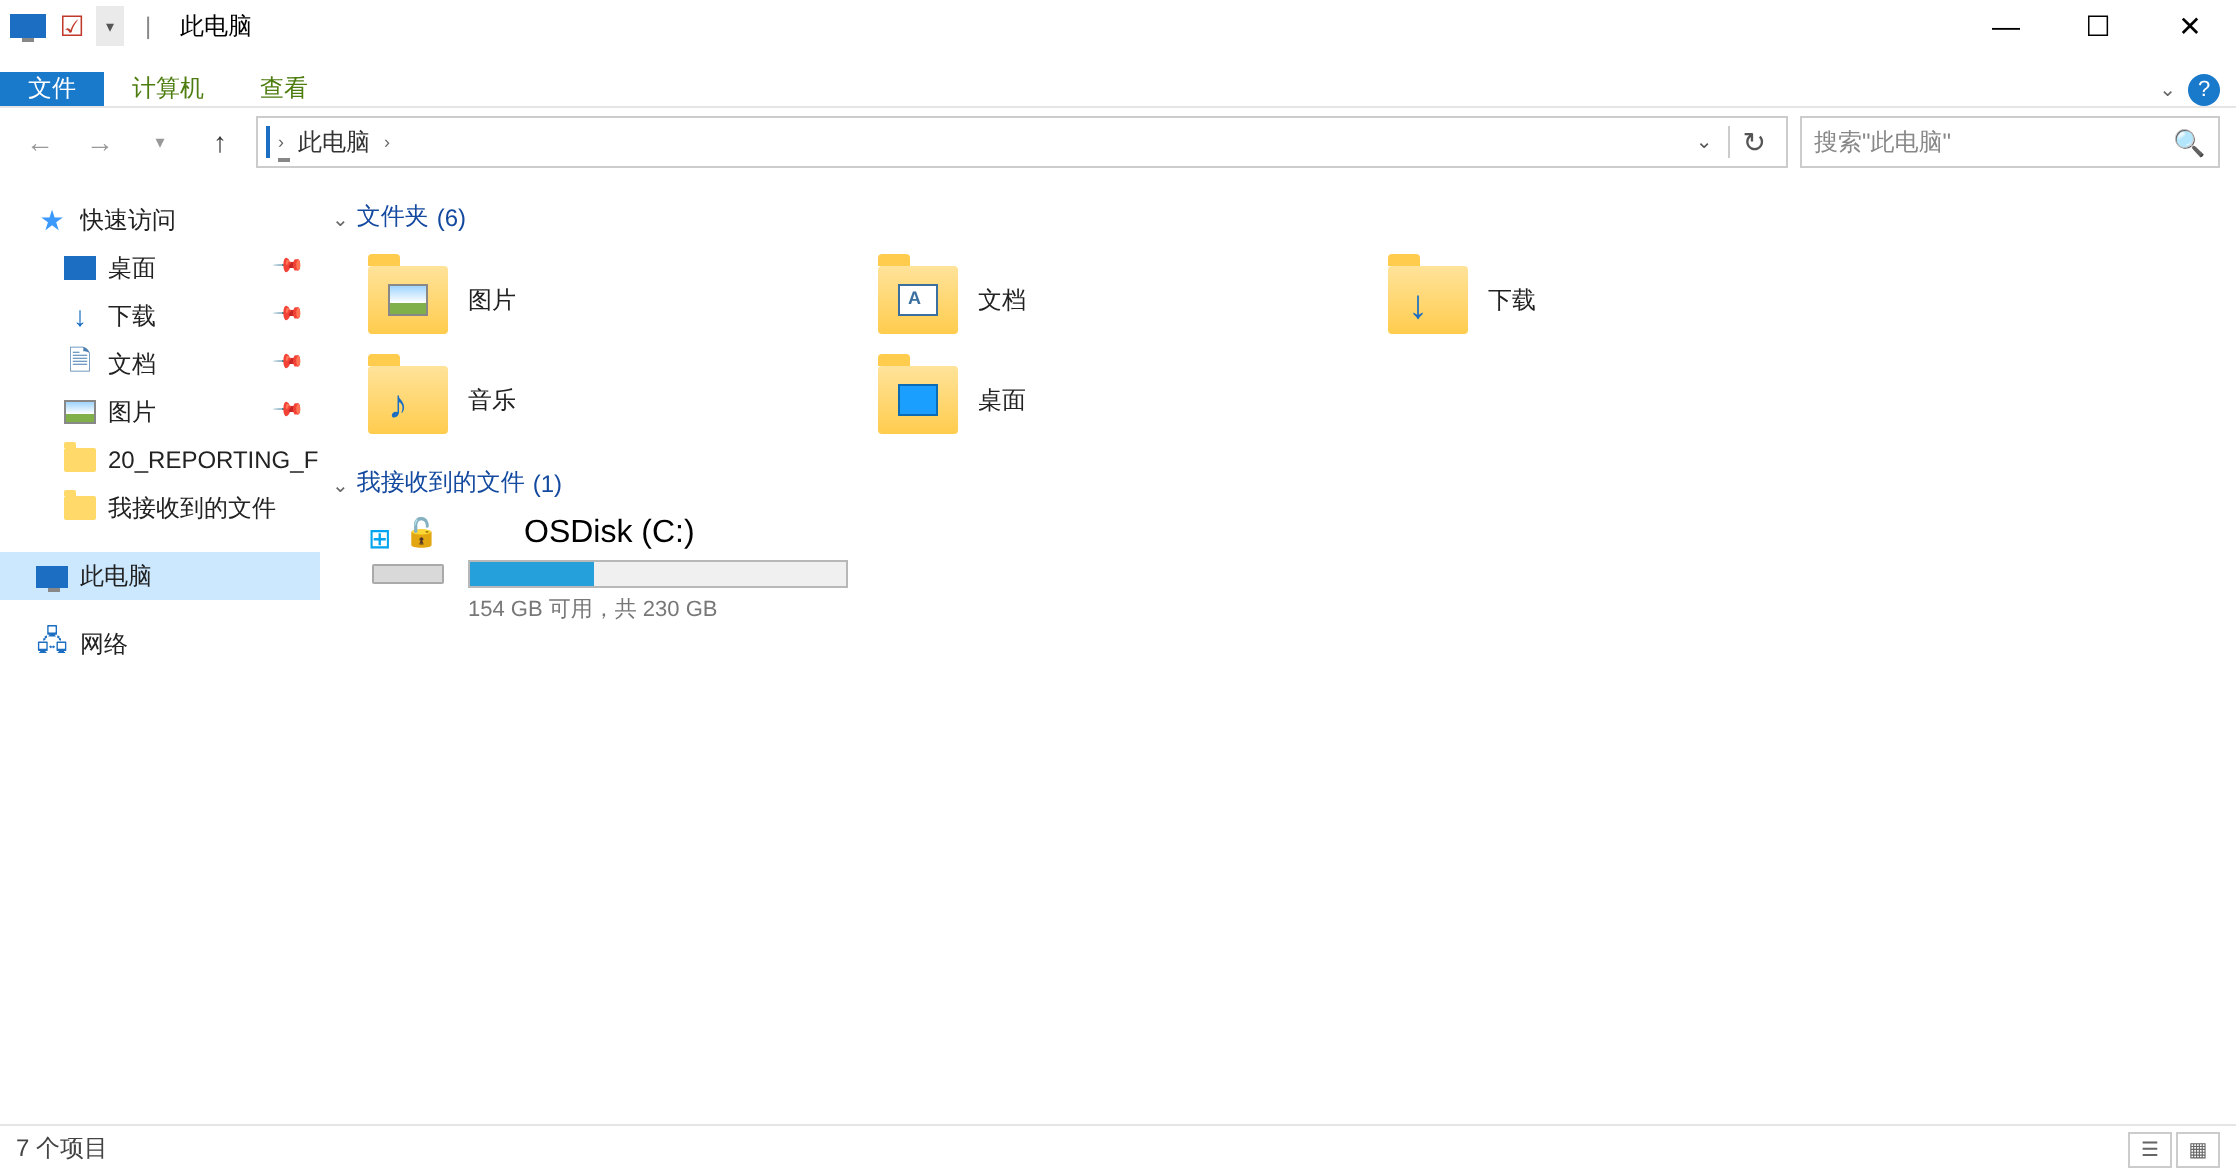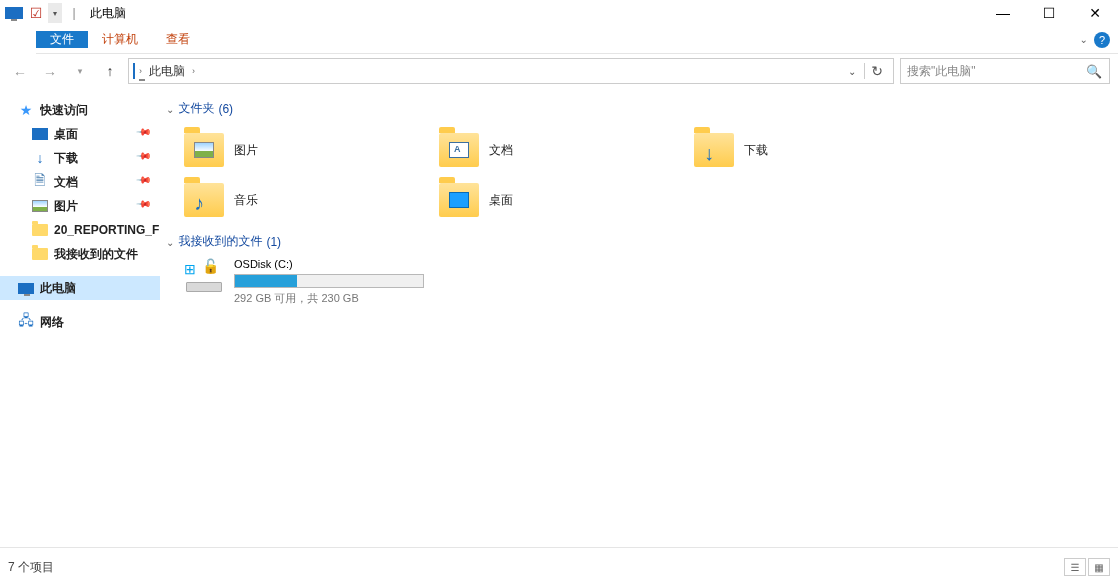--- a/index.html
+++ b/index.html
@@ -7,23 +7,23 @@
 
 
 .titlebar { height:26px; display:flex; align-items:center; padding:0 0 0 4px; }
 .titlebar .qat { display:flex; align-items:center; gap:2px; }
 .titlebar .qat .icon-slot { width:20px; height:20px; display:flex; align-items:center; justify-content:center; }
 .titlebar .title { margin-left:6px; font-size:12px; }
 .titlebar .window-controls { margin-left:auto; display:flex; }
 .titlebar .window-controls .wc { width:46px; height:26px; display:flex; align-items:center; justify-content:center; font-size:14px; }
 
 
-.ribbon { height:28px; display:flex; align-items:center; border-bottom:1px solid #e5e5e5;margin-left:36px; }
+.ribbon { height:28px; display:flex; align-items:flex-end; border-bottom:1px solid #e5e5e5; }
 .ribbon .file-tab { background:#1979ca; color:#fff; padding:0 14px; display:flex; align-items:center; font-size:12px; }
-.ribbon .tab { padding:0 14px; display:flex; align-items:center; color:#c2410c; }
+.ribbon .tab { padding:0 14px; display:flex; align-items:center; color:#4d7c0f; }
 .ribbon .right { margin-left:auto; display:flex; align-items:center; gap:6px; padding-right:8px; }
 .ribbon .right .chev { color:#666; font-size:10px; }
 .ribbon .right .help { width:16px; height:16px; border-radius:50%; background:#1979ca; color:#fff; font-size:11px; display:flex; align-items:center; justify-content:center; }
 
 
 .navbar { height:34px; display:flex; align-items:center; padding:4px 8px; gap:6px; }
 .navbar .nav-btn { width:24px; height:24px; display:flex; align-items:center; justify-content:center; color:#999; font-size:14px; }
 .navbar .nav-btn.enabled { color:#333; }
 .addr { flex:1; display:flex; align-items:center; border:1px solid #ccc; height:26px; padding:0 4px; gap:4px; }
 .addr .crumb { padding:0 3px; color:#333; }
@@ -35,21 +35,21 @@
 .searchbox .sicon { margin-left:auto; color:#888; font-size:13px; }
 
 
 .body-area { display:flex; position:absolute; top:88px; bottom:24px; left:0; right:0; }
 
 
 .sidebar { width:160px; overflow:hidden; padding-top:10px; }
 .side-item { display:flex; align-items:center; height:24px; padding-left:18px; gap:6px; position:relative; }
 .side-item.selected { background:#cce8ff; }
 .side-item.sub { padding-left:32px; }
-.side-item .label { font-size:12px; color:#222; white-space:nowrap; overflow:hidden; text-overflow:clip;font-weight:bold; }
+.side-item .label { font-size:12px; color:#222; white-space:nowrap; overflow:hidden; text-overflow:clip; }
 .side-item .pin { position:absolute; right:10px; top:5px; color:#777; font-size:10px; transform:rotate(45deg);}
 .side-group-gap { height:10px; }
 
 
 .ico { width:16px; height:16px; display:inline-flex; align-items:center; justify-content:center; font-size:12px; }
 .ico-monitor { width:18px; height:12px; background:#1b6ec2; border:1px solid #1b6ec2; position:relative; }
 .ico-monitor::after { content:""; position:absolute; bottom:-3px; left:5px; width:6px; height:2px; background:#888; }
 .ico-star { color:#3b99fc; font-size:14px; }
 .ico-desktop { width:16px; height:12px; background:#1b6ec2; }
 .ico-down { color:#1b6ec2; font-size:14px; font-weight:bold; }
@@ -76,27 +76,27 @@
 .inner.music::before{content:"♪";color:#1b6ec2;font-size:20px;position:absolute;}
 .inner.desktop{ background:#1b9fff; border:1px solid #0b6bb3;}
 .folder-item .fname { font-size:12px; color:#222; }
 
 
 .drive-item { display:flex; align-items:flex-start; gap:10px; padding-left:18px; width:280px;}
 .drive-icon { width:40px; height:34px; position:relative; display:flex; align-items:flex-end; justify-content:center;}
 .drive-icon .disk { width:36px; height:10px; background:#d9d9d9; border:1px solid #aaa; border-radius:1px;}
 .drive-icon .win { position:absolute; top:3px; left:0; font-size:14px; }
 .drive-icon .lock { position:absolute; top:0; left:18px; font-size:14px; color:#888;}
-.drive-info .dname { font-size:11px; margin-bottom:4px;}
+.drive-info .dname { font-size:16px; margin-bottom:4px;margin-left:28px;}
 .drive-info .bar { width:190px; height:14px; border:1px solid #b8b8b8; background:#f0f0f0; position:relative;}
 .drive-info .bar .fill{ position:absolute; top:0; left:0; bottom:0; width:33%; background:#26a0da;}
 .drive-info .cap { font-size:11px; color:#777; margin-top:3px;}
 
 
-.statusbar { position:absolute; bottom:0; left:0; right:0; height:39px; border-top:1px solid #e5e5e5; display:flex; align-items:center; padding:0 8px; font-size:12px; color:#444;}
+.statusbar { position:absolute; bottom:0; left:0; right:0; height:24px; border-top:1px solid #e5e5e5; display:flex; align-items:center; padding:0 8px; font-size:12px; color:#444;}
 .statusbar .viewbtns { margin-left:auto; display:flex; gap:2px;}
 .statusbar .viewbtns .vb { width:22px; height:18px; border:1px solid #ccc; display:flex; align-items:center; justify-content:center; font-size:10px; color:#666;}
 </style>
 </head>
 <body>
 
 <div class="titlebar">
   <div class="qat">
     <div class="icon-slot">
       <div class="ico-monitor"></div>
@@ -250,21 +250,21 @@
       <div class="drive-icon">
         <span class="win" style="color:#00a4ef;">⊞</span>
         <span class="lock">🔓</span>
         <div class="disk"></div>
       </div>
       <div class="drive-info">
         <div class="dname">OSDisk (C:)</div>
         <div class="bar">
             <div class="fill"></div>
           </div>
-        <div class="cap">292 GB 可用，共 230 GB</div>
+        <div class="cap">154 GB 可用，共 230 GB</div>
       </div>
     </div>
   </div>
 </div>
 
 <div class="statusbar">
   <span>7 个项目</span>
   <div class="viewbtns">
     <div class="vb">☰</div>
     <div class="vb">▦</div>

